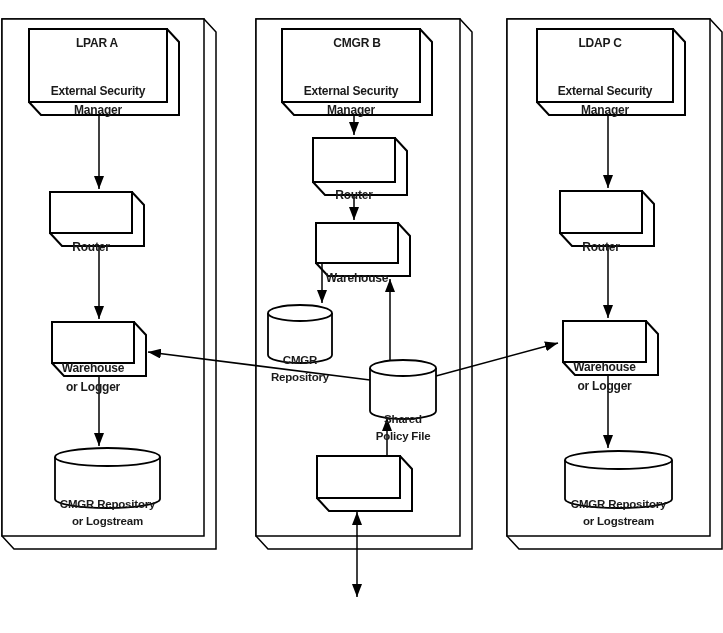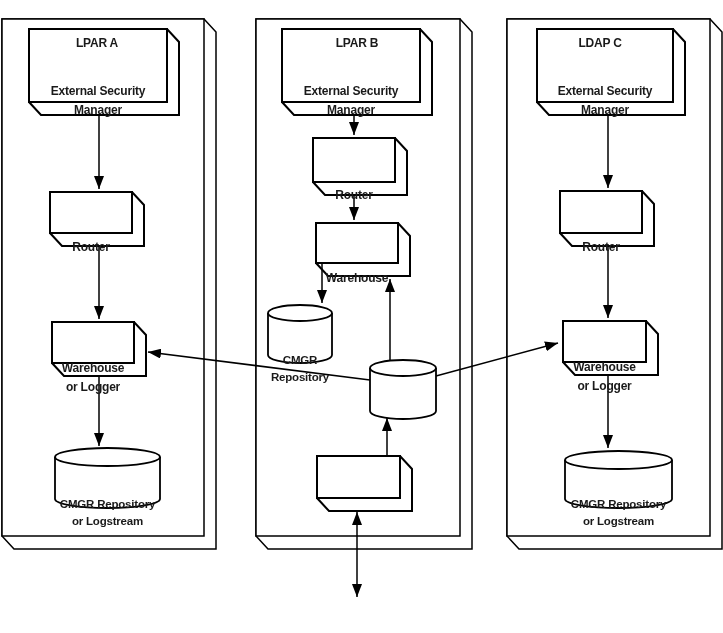--- a/index.html
+++ b/index.html
@@ -120,21 +120,21 @@
     <path class="conn" d="M357,512 L357,597" marker-start="url(#ahs)" marker-end="url(#ah)"></path>
     <path class="conn" d="M370,380 L148,352" marker-end="url(#ah)"></path>
     <path class="conn" d="M436,376 L558,343" marker-end="url(#ah)"></path>
 
     <path class="conn" d="M608,115 L608,188" marker-end="url(#ah)"></path>
     <path class="conn" d="M608,246 L608,318" marker-end="url(#ah)"></path>
     <path class="conn" d="M608,376 L608,448" marker-end="url(#ah)"></path>
   </svg>
 
   <div class="lbl title" style="left:37px;top:1px;width:120px;height:15px;">LPAR A</div>
-  <div class="lbl title" style="left:297px;top:1px;width:120px;height:15px;">LPAR B</div>
+  <div class="lbl title" style="left:297px;top:1px;width:120px;height:15px;">CMGR B</div>
   <div class="lbl title" style="left:540px;top:1px;width:120px;height:15px;">LDAP C</div>
 
   <div class="lbl" style="left:29px;top:29px;width:138px;height:73px;">External Security
 Manager</div>
   <div class="lbl" style="left:282px;top:29px;width:138px;height:73px;">External Security
 Manager</div>
   <div class="lbl" style="left:537px;top:29px;width:136px;height:73px;">External Security
 Manager</div>
 
   <div class="lbl" style="left:50px;top:192px;width:82px;height:41px;">Router</div>
@@ -142,19 +142,21 @@
   <div class="lbl" style="left:560px;top:191px;width:82px;height:42px;">Router</div>
 
   <div class="lbl" style="left:316px;top:223px;width:82px;height:40px;">Warehouse</div>
   <div class="lbl" style="left:52px;top:322px;width:82px;height:41px;">Warehouse
 or Logger</div>
   <div class="lbl" style="left:563px;top:321px;width:83px;height:41px;">Warehouse
 or Logger</div>
 
   <div class="lbl cyl" style="left:268px;top:311px;width:64px;height:46px;">CMGR
 Repository</div>
+  <div class="lbl cyl" style="left:370px;top:372px;width:66px;height:42px;">Shared
+Policy File</div>
   <div class="lbl cyl" style="left:55px;top:454px;width:105px;height:48px;">CMGR Repository
 or Logstream</div>
   <div class="lbl cyl" style="left:565px;top:454px;width:107px;height:48px;">CMGR Repository
 or Logstream</div>
 
 
 </div>
 
 </body></html>

